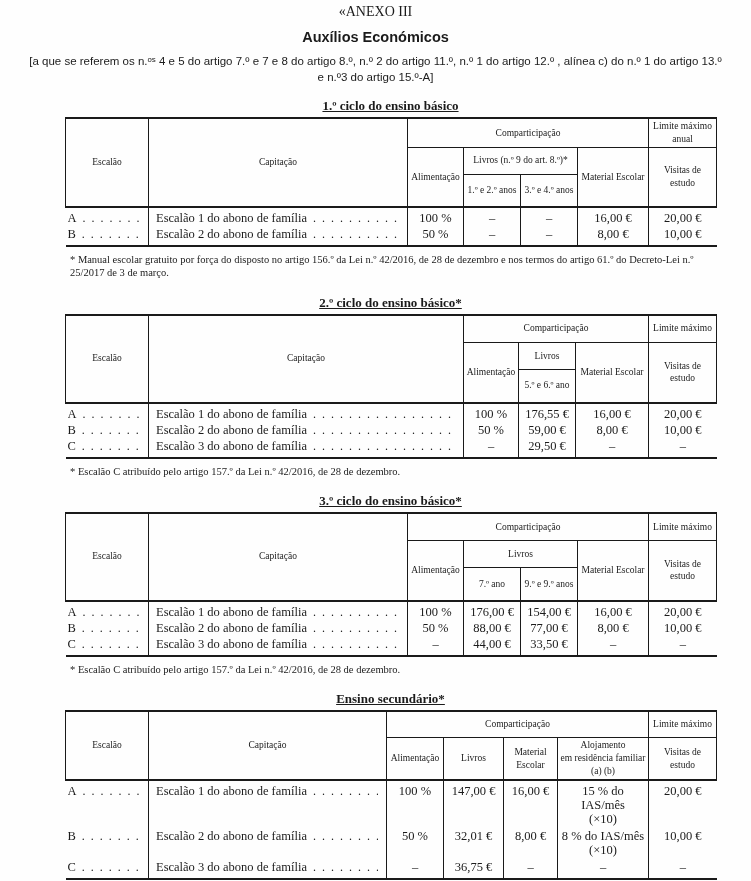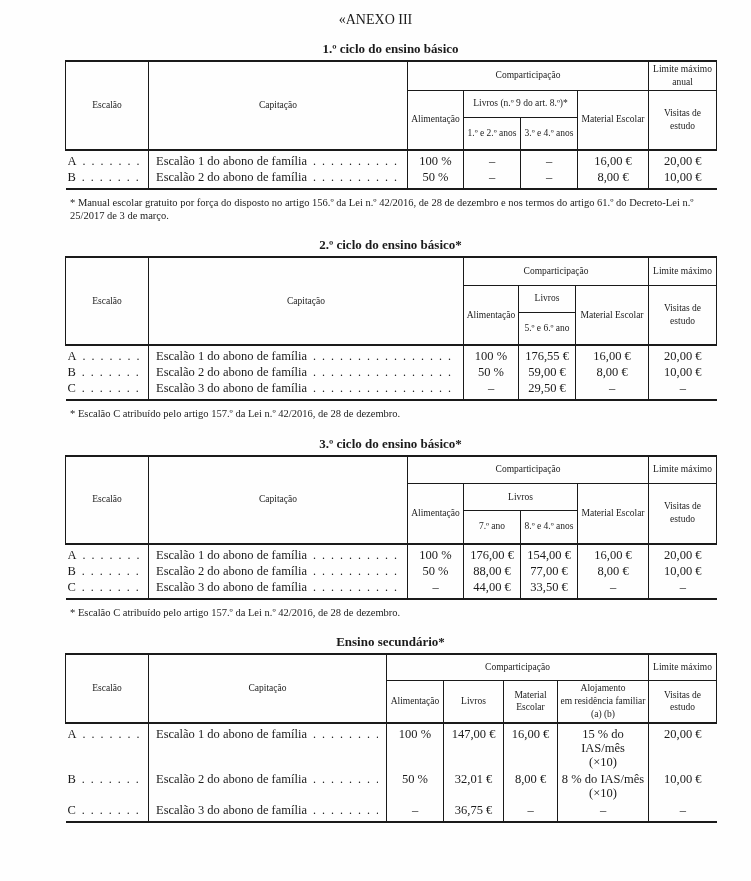--- a/index.html
+++ b/index.html
@@ -2,37 +2,37 @@
 <html><head>
 <meta charset="utf-8">
 <style>
   * { margin:0; padding:0; box-sizing:border-box; }
   html,body { background:#ffffff; }
   body {
     width:751px; height:881px;
     font-family:"Liberation Serif","DejaVu Serif",serif;
     color:#1b1b1b;
   }
-  .page { width:751px; height:881px; padding-top:8px; overflow:hidden; background:#fefefe; }
+  .page { width:751px; height:881px; padding-top:0; overflow:hidden; background:#fefefe; }
 
   
   .doc-header { text-align:center; }
   .anexo-title { font-size:14px; margin-top:4px; }
   .doc-subtitle {
     font-family:"Liberation Sans","DejaVu Sans",sans-serif;
     font-weight:bold; font-size:14.5px; margin-top:9px;
   }
   .doc-ref {
     font-family:"Liberation Sans","DejaVu Sans",sans-serif;
     font-size:11.5px; line-height:1.4; max-width:700px; margin:8px auto 0;
   }
 
   
   .content { width:651px; margin-left:65px; }
-  .table-title { text-align:center; font-weight:bold; font-size:13px; margin:15px 0 3px; }
+  .table-title { text-align:center; font-weight:bold; font-size:13px; margin:15px 0 3px;text-decoration:underline; }
   .tbl-section.first .table-title { margin-top:13px; }
 
   
   table.dr {
     border-collapse:collapse; table-layout:fixed; width:651px;
     border-top:2px solid #1a1a1a; border-bottom:2.5px solid #1a1a1a;
   }
   .dr thead th {
     border:1px solid #1a1a1a; font-weight:normal; font-size:9.5px;
     text-align:center; vertical-align:middle; padding:1px 2px; line-height:1.35;
@@ -69,20 +69,22 @@
   
   .fn { font-size:10.5px; margin-top:6px; padding-left:5px; line-height:1.25; }
 </style>
 </head>
 <body>
 
 <div class="page">
 
   <div class="doc-header">
     <div class="anexo-title">«ANEXO III</div>
+    <div class="doc-subtitle">Auxílios Económicos</div>
+    <div class="doc-ref">[a que se referem os n.ᵒˢ 4 e 5 do artigo 7.º e 7 e 8 do artigo 8.º, n.º 2 do artigo 11.º, n.º 1 do artigo 12.º , alínea c) do n.º 1 do artigo 13.º e n.º3 do artigo 15.º-A]</div>
   </div>
 
   <div class="content">
 
     <section class="tbl-section first">
       <div class="table-title">1.º ciclo do ensino básico</div>
       <table class="dr t1">
         <colgroup>
           <col style="width:83px">
             <col style="width:259px">
@@ -268,21 +270,21 @@
             <th>Limite máximo</th>
           </tr>
           <tr>
             <th rowspan="2">Alimentação</th>
             <th colspan="2">Livros</th>
             <th rowspan="2">Material Escolar</th>
             <th rowspan="2">Visitas de estudo</th>
           </tr>
           <tr>
             <th>7.º ano</th>
-            <th>8.º e 4.º anos</th>
+            <th>9.º e 9.º anos</th>
           </tr>
         </thead>
         <tbody>
           <tr>
             <td class="c-esc">
                 <span class="leader">
                   <span class="txt">A</span>
                   <span class="dots"></span>
                 </span>
               </td>

